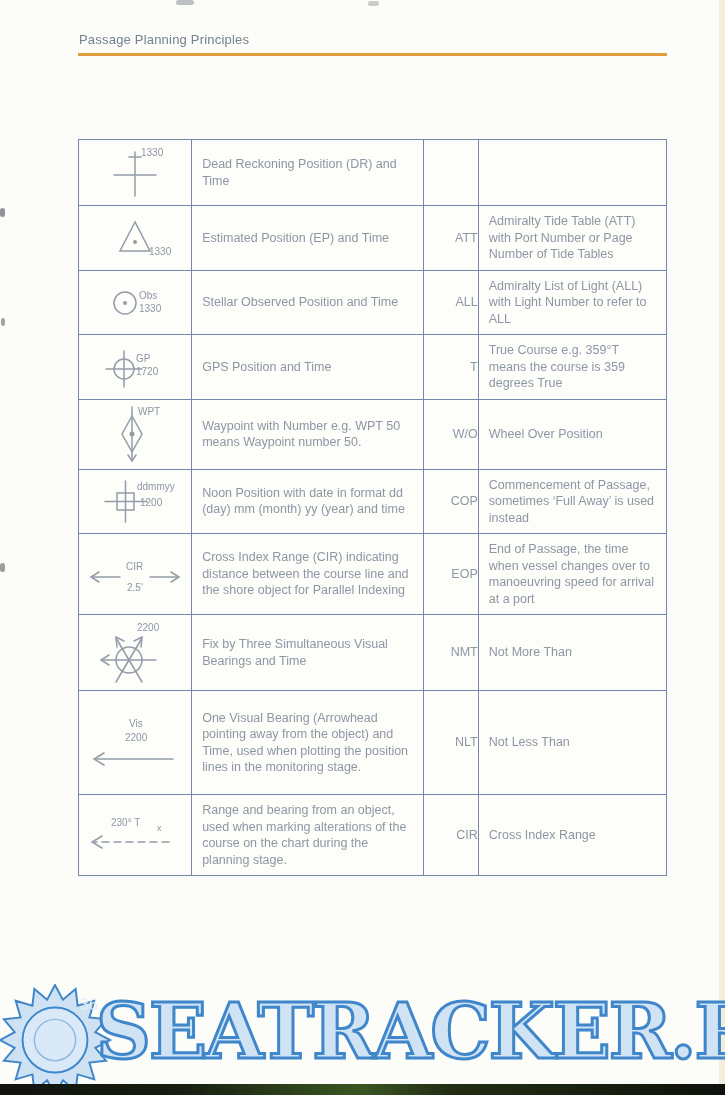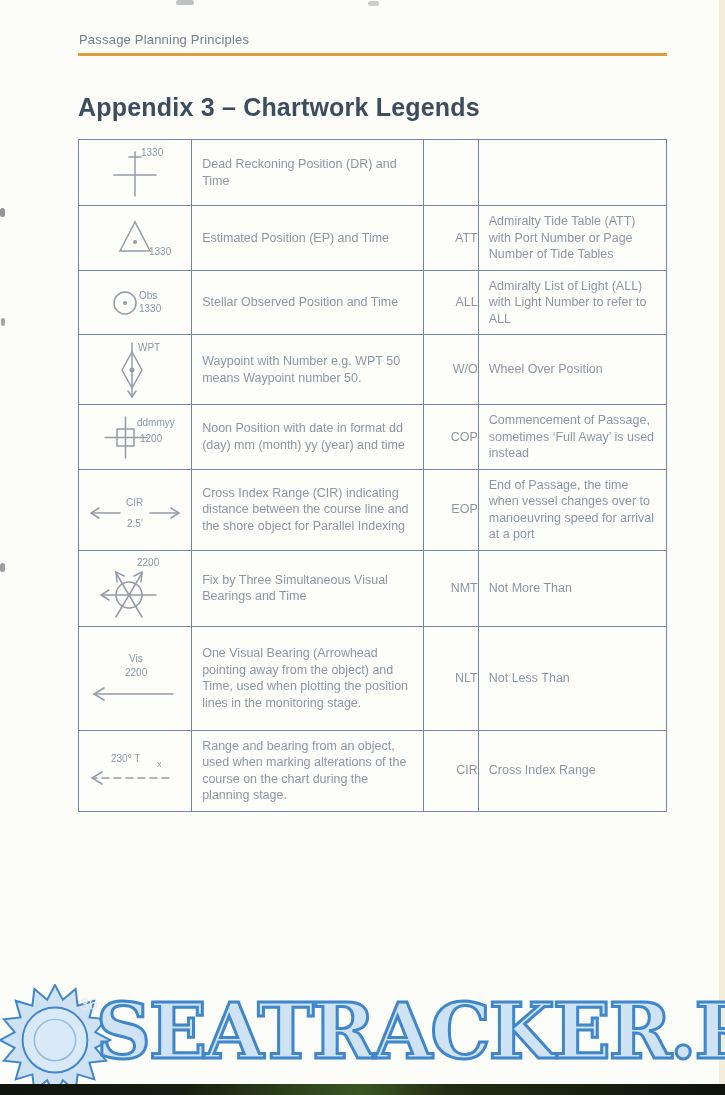--- a/index.html
+++ b/index.html
@@ -42,21 +42,20 @@
   .a4 { left:1px; top:318px; width:4px; height:8px; background:#555a60; opacity:.55; }
   .a5 { left:0; top:563px; width:5px; height:9px; background:#4a4f55; opacity:.55; }
 </style>
 </head>
 <body>
 
 <div class="page">
 
   <div class="running-header">Passage Planning Principles</div>
   <div class="header-rule"></div>
-  <h1 class="page-title">Appendix 3 – Chartwork Legends</h1>
 
   <table class="legend">
     <tbody>
 
       <tr class="r1">
         <td class="sym">
           <svg class="symbol" width="100" height="58" viewBox="0 0 100 58">
             <line class="s" x1="50" y1="8" x2="50" y2="52"></line>
             <line class="s" x1="29" y1="31" x2="71" y2="31"></line>
             <line class="s" x1="44" y1="13" x2="56" y2="13"></line>
@@ -88,20 +87,34 @@
             <circle class="f" cx="40" cy="25" r="2"></circle>
             <text x="54" y="21">Obs</text>
             <text x="54" y="34">1330</text>
           </svg>
         </td>
         <td class="desc">Stellar Observed Position and Time</td>
         <td class="abbr">ALL</td>
         <td class="mean">Admiralty List of Light (ALL) with Light Number to refer to ALL</td>
       </tr>
 
+      <tr class="r4">
+        <td class="sym">
+          <svg class="symbol" width="100" height="50" viewBox="0 0 100 50">
+            <circle class="s" cx="39" cy="27" r="10"></circle>
+            <line class="s" x1="39" y1="9" x2="39" y2="45"></line>
+            <line class="s" x1="21" y1="27" x2="57" y2="27"></line>
+            <text x="51" y="20">GP</text>
+            <text x="51" y="33">1720</text>
+          </svg>
+        </td>
+        <td class="desc">GPS Position and Time</td>
+        <td class="abbr">T</td>
+        <td class="mean">True Course e.g. 359°T means the course is 359 degrees True</td>
+      </tr>
 
       <tr class="r5">
         <td class="sym">
           <svg class="symbol" width="100" height="62" viewBox="0 0 100 62">
             <line class="s" x1="47" y1="4" x2="47" y2="58"></line>
             <polyline class="s" points="43,52 47,58 51,52"></polyline>
             <polygon class="s" points="47,13 57,31 47,49 37,31"></polygon>
             <circle class="f" cx="47" cy="31" r="2.5"></circle>
             <text x="53" y="12">WPT</text>
           </svg>

